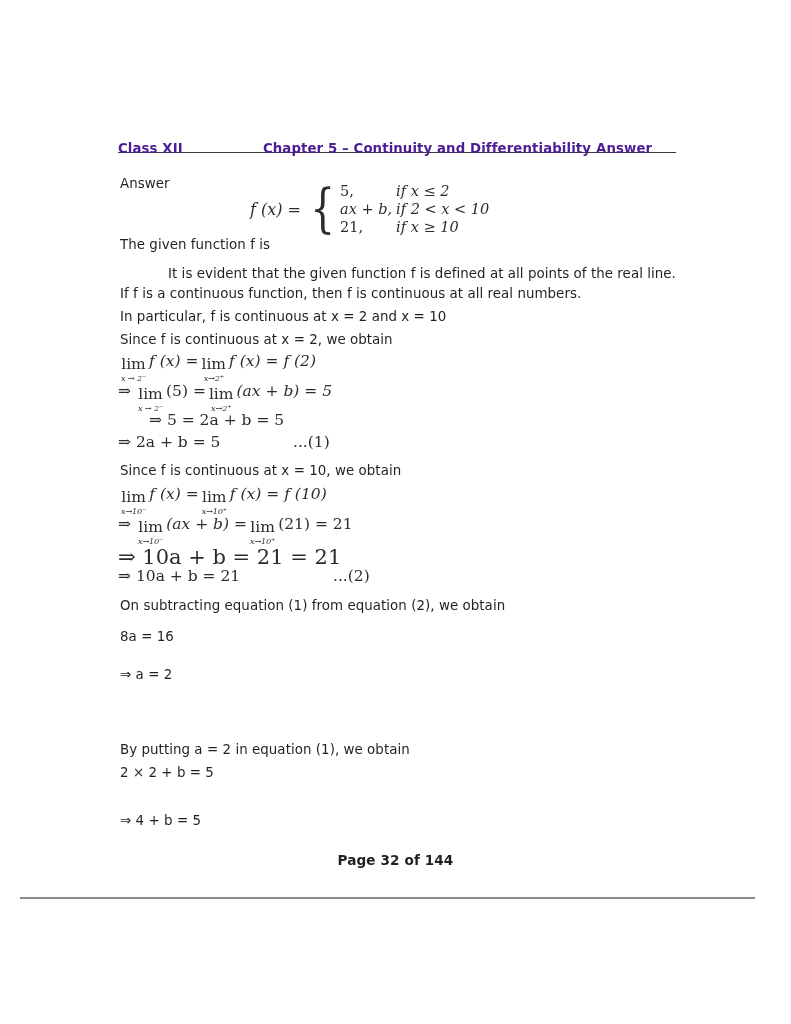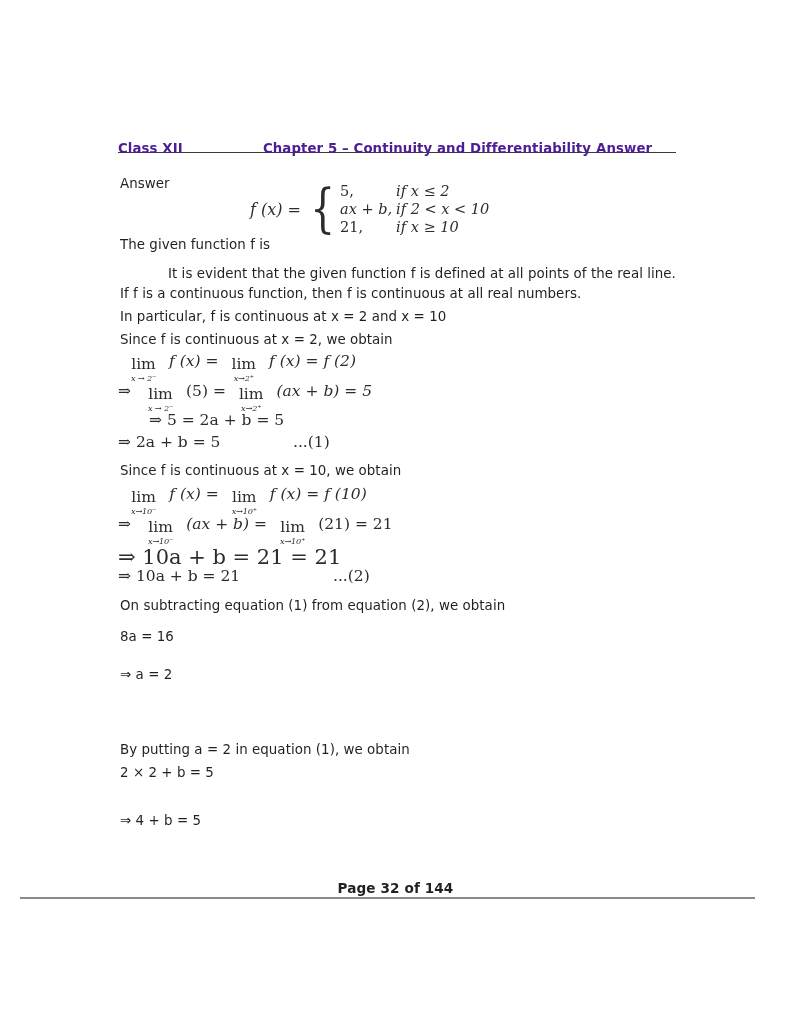--- a/index.html
+++ b/index.html
@@ -96,21 +96,21 @@
     left: 118px;
     font-size: 15.5px;
     display: flex;
     align-items: baseline;
   }
   .lim-op {
     display: inline-flex;
     flex-direction: column;
     align-items: center;
     font-style: normal;
-    margin: 0 13px;
+    margin: 0 3px;
     position: relative;
     top: 3px;
     text-align: right;
   }
   .lim-op .lim-word { font-size: 15.5px; line-height: 1; }
   .lim-op .lim-sub  { font-size: 8.2px; line-height: 1; margin-top: 1px; letter-spacing: -0.2px;}
   .impl { font-size: 15.5px; margin-right: 4px; }
   .eqtag {
     position: absolute;
     font-family: "DejaVu Serif", serif;
@@ -123,21 +123,21 @@
     position: absolute;
     left: 20px;
     top: 897px;
     width: 735px;
     height: 0;
     border-top: 2px solid #8a8a8a;
   }
   .footer-text {
     position: absolute;
     left: 0;
-    top: 880px;
+    top: 852px;
     width: 791px;
     text-align: center;
     font-size: 13.6px;
     font-weight: 700;
     color: #231f20;
     letter-spacing: 0.1px;
   }
 </style>
 </head>
 <body>

